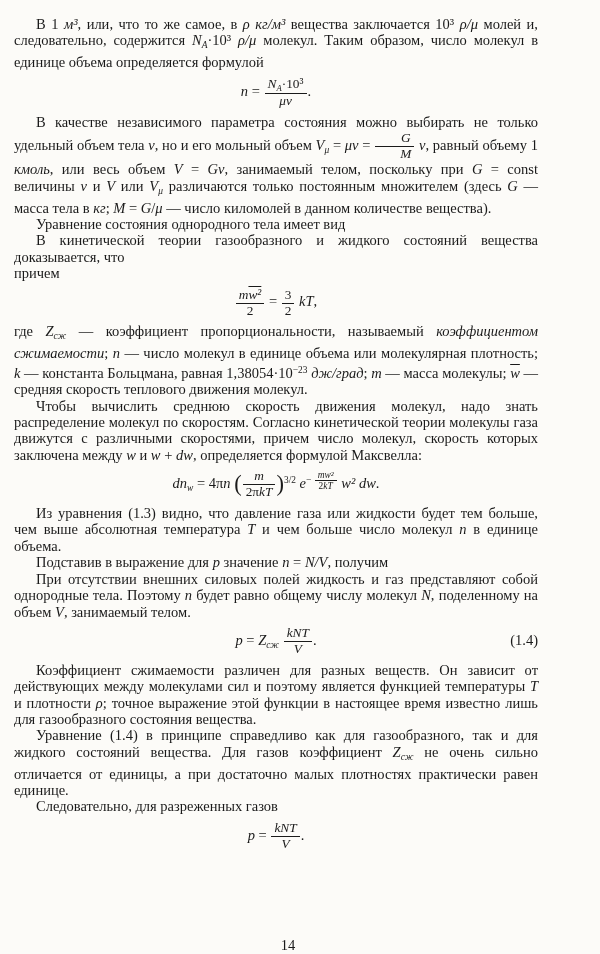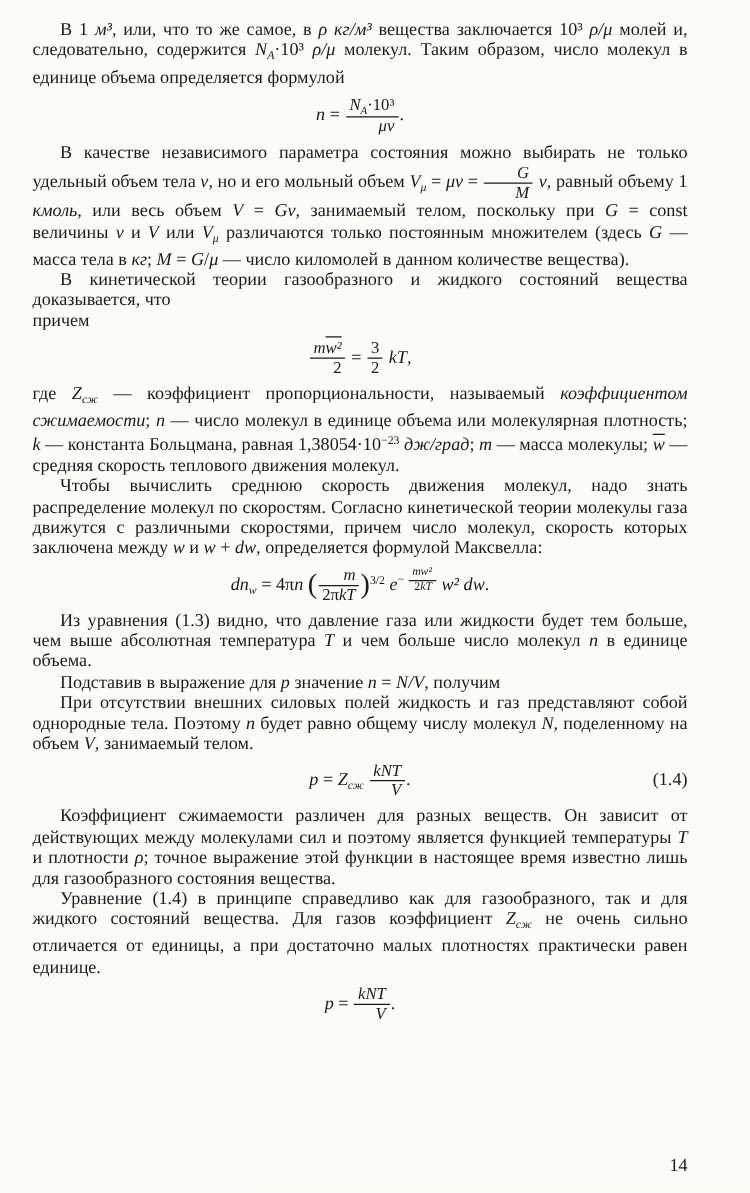--- a/index.html
+++ b/index.html
@@ -7,21 +7,21 @@
     position:relative;
     width:600px;height:954px;
     background:var(--paper,#fcfbf8);
     color:var(--ink,#1a1a1a);
     font-family:"Liberation Serif","DejaVu Serif",serif;
     overflow:hidden;
     box-sizing:border-box;
   }
   .content{
     position:absolute;
-    left:26px;top:16px;
+    left:14px;top:16px;
     width:524px;
   }
   .para{
     font-size:14.5px;
     line-height:16.4px;
     text-align:justify;
     margin:0;
   }
   .para.indent{ text-indent:22px; }
   .formula-row{
@@ -33,60 +33,62 @@
     padding:2px 0;
   }
   .t{ font-style:normal; }
   .i{ font-style:italic; }
   .ov{ font-style:italic; text-decoration:overline; }
   .sub{ font-size:65%; vertical-align:-0.35em; font-style:italic; }
   .sup{ font-size:65%; vertical-align:0.55em; font-style:normal; }
   .frac{
     display:inline-block;
     vertical-align:middle;
-    text-align:right;
+    text-align:center;
     font-size:92%;
     line-height:1.12;
     margin:0 1px;
   }
   .frac > .num{ display:block; border-bottom:1px solid currentColor; padding:0 3px; }
   .frac > .den{ display:block; padding:0 3px; }
   .sup .frac{ font-size:100%; }
   .bp{ font-size:1.55em; vertical-align:-0.12em; font-style:normal; }
   .eq-number{
     position:absolute;
     right:0; top:50%;
     transform:translateY(-50%);
     font-size:14.5px;
     font-style:normal;
   }
   .page-number{
     position:absolute;
     left:26px; width:524px;
-    bottom:12px;
-    text-align:right;
+    bottom:0;
+    text-align:center;
     font-size:14.5px;
   }
 </style>
 </head>
 <body>
 
 <div class="page" style="--paper: #fcfbf8; --ink: #1a1a1a;">
   <div class="content">
       <div class="para indent"><span class="t">В 1 </span><span class="i">м³</span><span class="t">, или, что то же самое, в </span><span class="i">ρ кг/м³</span><span class="t"> вещества заключается 10³ </span><span class="i">ρ/μ</span><span class="t"> молей и, следовательно, содержится </span><span class="i">N</span><span class="sub">A</span><span class="t">·10³ </span><span class="i">ρ/μ</span><span class="t"> молекул. Таким образом, число молекул в единице объема определяется формулой</span></div>
       <div class="formula-row"><span><span class="i">n</span><span class="t"> = </span><span class="frac"><span class="num"><span class="i">N</span><span class="sub">A</span><span class="t">·10³</span></span><span class="den"><span class="i">μv</span></span></span><span class="t">.</span></span></div>
       <div class="para indent"><span class="t">В качестве независимого параметра состояния можно выбирать не только удельный объем тела </span><span class="i">v</span><span class="t">, но и его мольный объем </span><span class="i">V</span><span class="sub">μ</span><span class="t"> = </span><span class="i">μv</span><span class="t"> = </span><span class="frac"><span class="num"><span class="i">G</span></span><span class="den"><span class="i">M</span></span></span><span class="t"> </span><span class="i">v</span><span class="t">, равный объему 1 </span><span class="i">кмоль</span><span class="t">, или весь объем </span><span class="i">V</span><span class="t"> = </span><span class="i">Gv</span><span class="t">, занимаемый телом, поскольку при </span><span class="i">G</span><span class="t"> = const величины </span><span class="i">v</span><span class="t"> и </span><span class="i">V</span><span class="t"> или </span><span class="i">V</span><span class="sub">μ</span><span class="t"> различаются только постоянным множителем (здесь </span><span class="i">G</span><span class="t"> — масса тела в </span><span class="i">кг</span><span class="t">; </span><span class="i">M</span><span class="t"> = </span><span class="i">G</span><span class="t">/</span><span class="i">μ</span><span class="t"> — число киломолей в данном количестве вещества).</span></div>
+      <div class="para indent"><span class="t">Уравнение состояния однородного тела имеет вид</span></div>
       <div class="para indent"><span class="t">В кинетической теории газообразного и жидкого состояний вещества доказывается, что</span></div>
       <div class="para"><span class="t">причем</span></div>
       <div class="formula-row"><span><span class="frac"><span class="num"><span class="i">m</span><span class="ov">w²</span></span><span class="den"><span class="t">2</span></span></span><span class="t"> = </span><span class="frac"><span class="num"><span class="t">3</span></span><span class="den"><span class="t">2</span></span></span><span class="t"> </span><span class="i">kT</span><span class="t">,</span></span></div>
       <div class="para"><span class="t">где </span><span class="i">Z</span><span class="sub">сж</span><span class="t"> — коэффициент пропорциональности, называемый </span><span class="i">коэффициентом сжимаемости</span><span class="t">; </span><span class="i">n</span><span class="t"> — число молекул в единице объема или молекулярная плотность; </span><span class="i">k</span><span class="t"> — константа Больцмана, равная 1,38054·10</span><span class="sup">−23</span><span class="t"> </span><span class="i">дж/град</span><span class="t">; </span><span class="i">m</span><span class="t"> — масса молекулы; </span><span class="ov">w</span><span class="t"> — средняя скорость теплового движения молекул.</span></div>
       <div class="para indent"><span class="t">Чтобы вычислить среднюю скорость движения молекул, надо знать распределение молекул по скоростям. Согласно кинетической теории молекулы газа движутся с различными скоростями, причем число молекул, скорость которых заключена между </span><span class="i">w</span><span class="t"> и </span><span class="i">w</span><span class="t"> + </span><span class="i">dw</span><span class="t">, определяется формулой Максвелла:</span></div>
       <div class="formula-row"><span><span class="i">dn</span><span class="sub">w</span><span class="t"> = 4π</span><span class="i">n</span><span class="t"> </span><span class="bp">(</span><span class="frac"><span class="num"><span class="i">m</span></span><span class="den"><span class="t">2π</span><span class="i">kT</span></span></span><span class="bp">)</span><span class="sup">3/2</span><span class="i"> e</span><span class="sup"><span class="t">− </span><span class="frac"><span class="num"><span class="i">mw²</span></span><span class="den"><span class="t">2</span><span class="i">kT</span></span></span></span><span class="t"> </span><span class="i">w²</span><span class="t"> </span><span class="i">dw</span><span class="t">.</span></span></div>
       <div class="para indent"><span class="t">Из уравнения (1.3) видно, что давление газа или жидкости будет тем больше, чем выше абсолютная температура </span><span class="i">T</span><span class="t"> и чем больше число молекул </span><span class="i">n</span><span class="t"> в единице объема.</span></div>
       <div class="para indent"><span class="t">Подставив в выражение для </span><span class="i">p</span><span class="t"> значение </span><span class="i">n</span><span class="t"> = </span><span class="i">N/V</span><span class="t">, получим</span></div>
       <div class="para indent"><span class="t">При отсутствии внешних силовых полей жидкость и газ представляют собой однородные тела. Поэтому </span><span class="i">n</span><span class="t"> будет равно общему числу молекул </span><span class="i">N</span><span class="t">, поделенному на объем </span><span class="i">V</span><span class="t">, занимаемый телом.</span></div>
       <div class="formula-row"><span><span class="i">p</span><span class="t"> = </span><span class="i">Z</span><span class="sub">сж</span><span class="t"> </span><span class="frac"><span class="num"><span class="i">kNT</span></span><span class="den"><span class="i">V</span></span></span><span class="t">.</span></span><span class="eq-number">(1.4)</span></div>
       <div class="para indent"><span class="t">Коэффициент сжимаемости различен для разных веществ. Он зависит от действующих между молекулами сил и поэтому является функцией температуры </span><span class="i">T</span><span class="t"> и плотности </span><span class="i">ρ</span><span class="t">; точное выражение этой функции в настоящее время известно лишь для газообразного состояния вещества.</span></div>
       <div class="para indent"><span class="t">Уравнение (1.4) в принципе справедливо как для газообразного, так и для жидкого состояний вещества. Для газов коэффициент </span><span class="i">Z</span><span class="sub">сж</span><span class="t"> не очень сильно отличается от единицы, а при достаточно малых плотностях практически равен единице.</span></div>
+      <div class="para indent"><span class="t">Следовательно, для разреженных газов</span></div>
       <div class="formula-row"><span><span class="i">p</span><span class="t"> = </span><span class="frac"><span class="num"><span class="i">kNT</span></span><span class="den"><span class="i">V</span></span></span><span class="t">.</span></span></div>
     </div>
   <div class="page-number">14</div>
 </div>
 
 </body></html>

